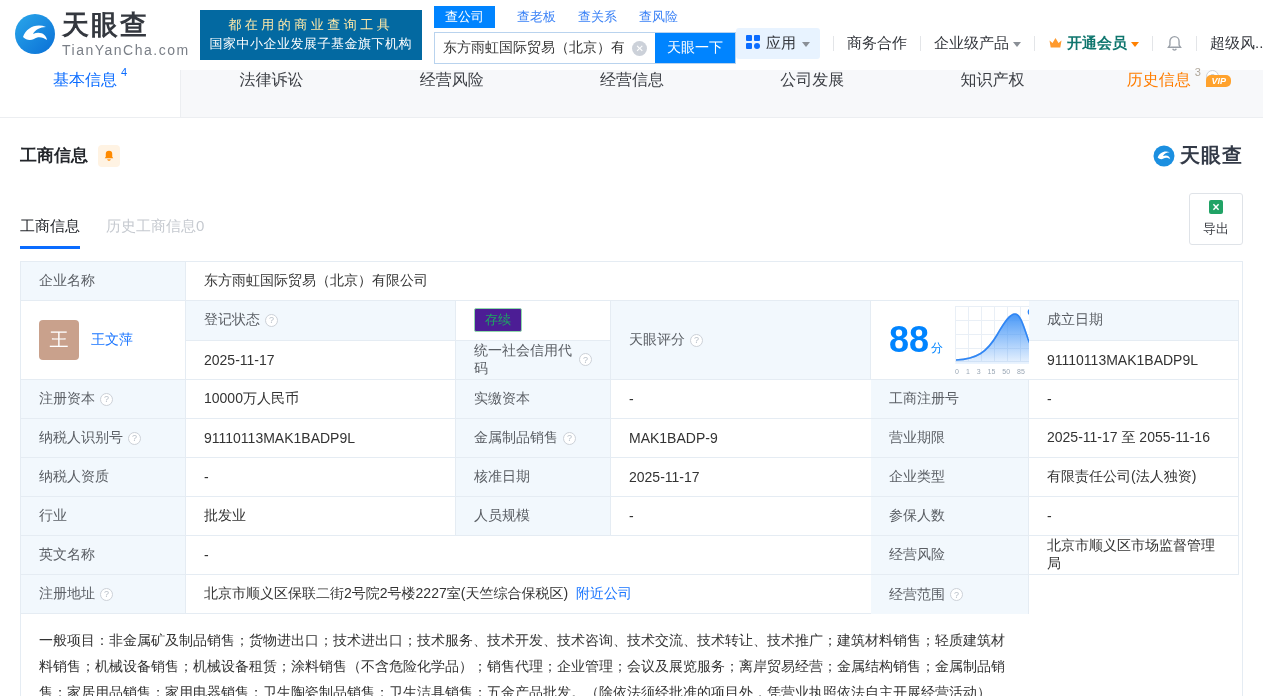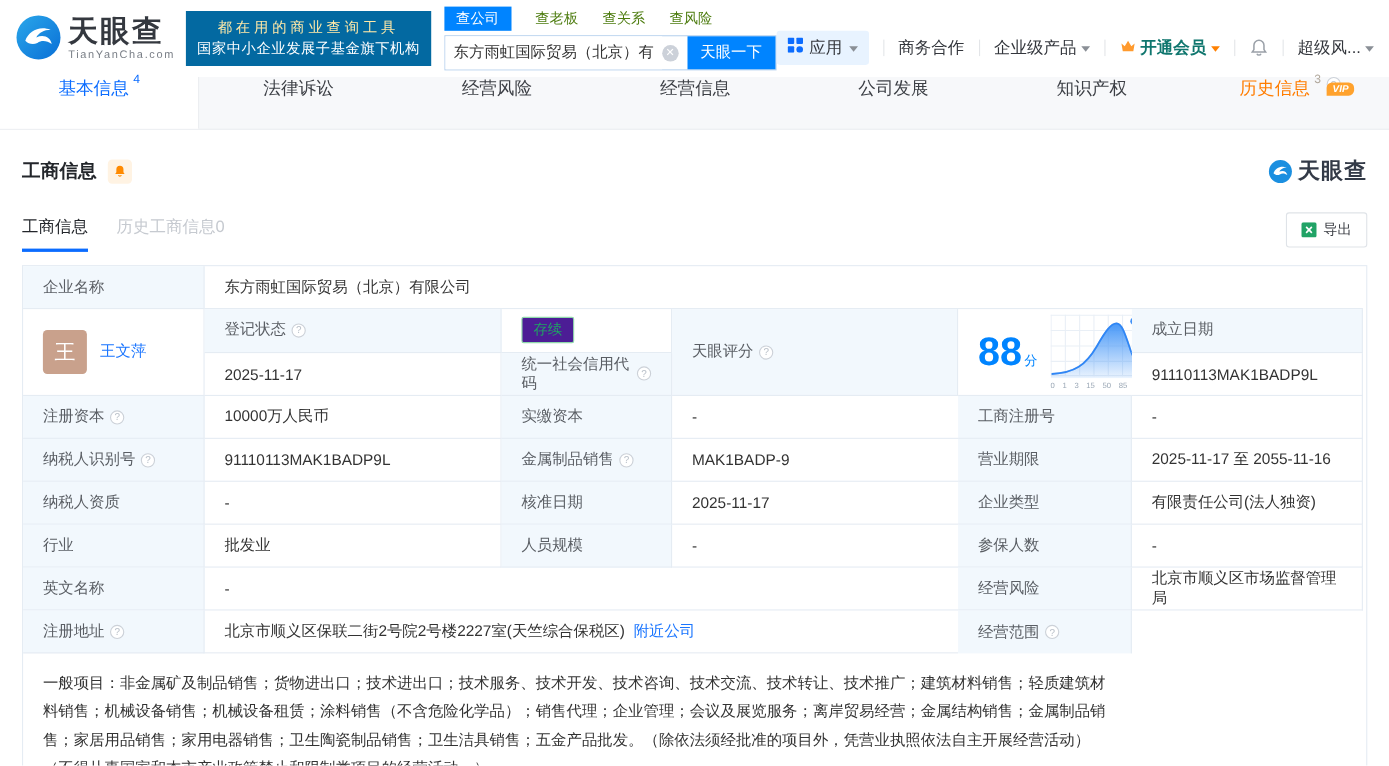--- a/index.html
+++ b/index.html
@@ -3,28 +3,28 @@
 <meta charset="utf-8">
 <style>
   * { margin:0; padding:0; box-sizing:border-box; }
   html,body { width:1263px; height:696px; background:#fff; overflow:hidden;
     font-family:"Liberation Sans","DejaVu Sans",sans-serif; color:#333; font-size:14px; }
 
   
   .hdr { height:70px; display:flex; align-items:center; padding:0 14px; background:#fff; }
   .logo { display:flex; align-items:center; gap:6px; }
   .logo-txt .cn { font-size:27px; font-weight:bold; color:#34383f; letter-spacing:2px; line-height:1; }
-  .logo-txt .en { font-size:10px; color:#7a7f87; letter-spacing:1.5px; margin-top:3px; }
+  .logo-txt .en { font-size:14px; color:#7a7f87; letter-spacing:1.5px; margin-top:3px; }
   .banner { margin-left:10px; background:#0369a1; color:#fff; padding:6px 10px; line-height:1.45;
     font-size:13px; text-align:center; }
   .banner .b1 { letter-spacing:3.5px; color:#ffe9a8; white-space:nowrap; }
   .banner .b2 { letter-spacing:.5px; white-space:nowrap; }
   .srch { margin-left:12px; width:402px; }
   .srch-tabs { display:flex; align-items:center; gap:22px; font-size:13px; margin-bottom:4px; }
-  .srch-tab { color:#4d7c0f; cursor:pointer; padding:2px 0; }
+  .srch-tab { color:#3b82f6; cursor:pointer; padding:2px 0; }
   .srch-tab.on { background:#0084ff; color:#fff; padding:2px 11px; }
   .srch-bar { display:flex; height:32px; border:1px solid #b9d3ee; }
   .srch-bar input { flex:1; border:none; outline:none; padding:0 8px; font-size:14px; color:#333;
     font-family:inherit; }
   .clr { width:15px; height:15px; border-radius:50%; background:#ccd1d9; color:#fff; font-size:10px;
     display:flex; align-items:center; justify-content:center; align-self:center; margin-right:8px; cursor:pointer; }
   .srch-btn { width:80px; background:#0084ff; color:#fff; border:none; font-size:14px; cursor:pointer;
     font-family:inherit; }
   .hnav { margin-left:auto; display:flex; align-items:center; gap:13px; font-size:15px; color:#33363c;
     white-space:nowrap; padding-top:16px; }
@@ -59,21 +59,21 @@
   .bell-chip { width:22px; height:22px; background:#fff3e3; border-radius:4px; margin-left:10px;
     display:flex; align-items:center; justify-content:center; cursor:pointer; }
   .wm { margin-left:auto; display:flex; align-items:center; gap:5px; }
   .wm .t { font-size:20px; font-weight:bold; color:#333a47; letter-spacing:1px; }
   .subrow { display:flex; align-items:flex-end; margin:24px 20px 0; }
   .subtab { font-size:15px; color:#23262b; padding-bottom:10px; border-bottom:3px solid #0b6cff;
     cursor:pointer; }
   .subtab.dis { color:#c6cad0; border-bottom:3px solid transparent; margin-left:26px; }
   .export { margin-left:auto; margin-bottom:4px; display:flex; align-items:center; gap:6px;
     border:1px solid #dfe3e8; border-radius:3px; padding:6px 13px; font-size:13px; color:#3c3f45;
-    background:#fff; cursor:pointer; font-family:inherit; }
+    background:#fff; cursor:pointer; font-family:inherit;flex-direction:column; }
 
   
   .tbl { margin:12px 20px 0; border:1px solid #e5ecf3; display:grid;
     grid-template-columns:165px 270px 155px 260px 158px 210px;
     grid-template-rows:39px 39.5px 39.5px 39px 39px 39px 39px 39px 39px 106px; }
   .c { border-right:1px solid #e5ecf3; border-bottom:1px solid #e5ecf3; display:flex;
     align-items:center; padding:0 18px; font-size:14px; overflow:hidden; }
   .c.lbl { background:#f2f8fd; color:#5a5e64; }
   .c.val { color:#333; }
   .c.sp5 { grid-column:span 5; }

